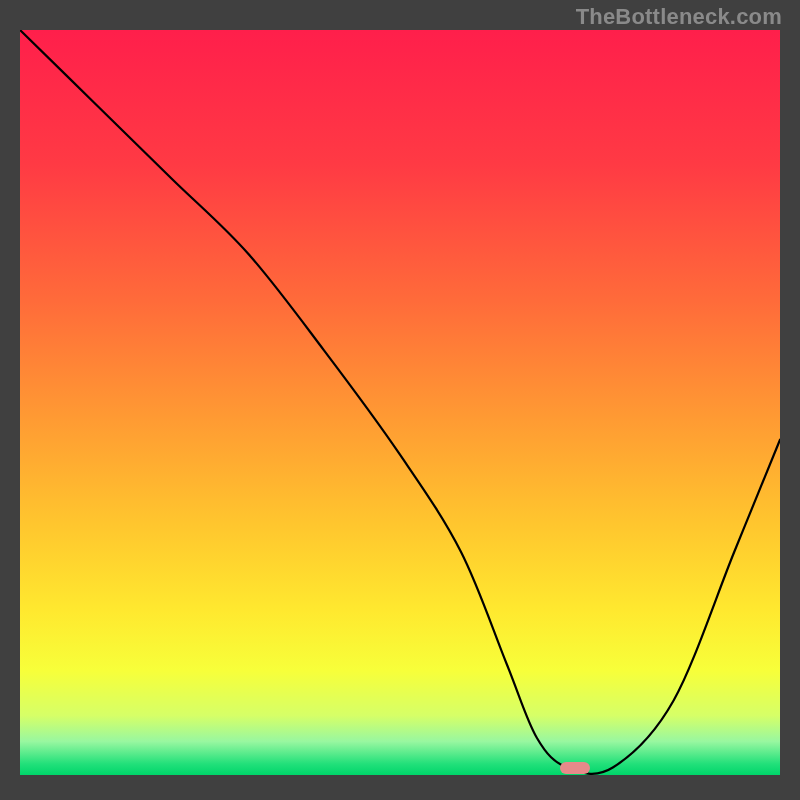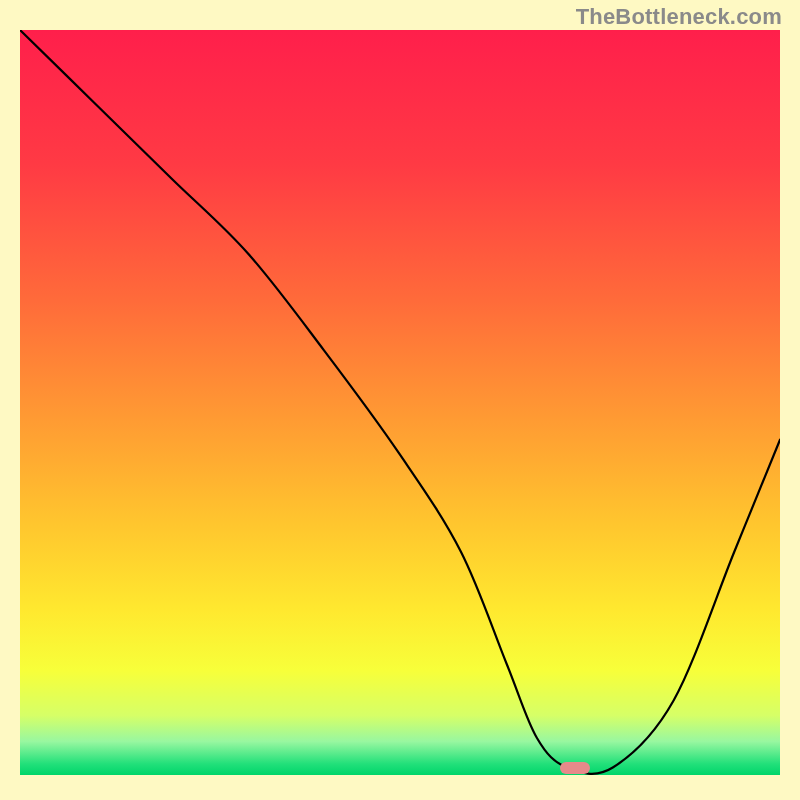--- a/index.html
+++ b/index.html
@@ -1,21 +1,21 @@
 <!DOCTYPE html>
 <html><head>
 <meta charset="utf-8">
 <style>
   * { margin: 0; padding: 0; box-sizing: border-box; }
   html, body { width: 800px; height: 800px; overflow: hidden; background: #fff; }
   .frame {
     position: relative;
     width: 800px;
     height: 800px;
-    background: #fef9c3;
+    background: #404040;
   }
   .plot {
     position: absolute;
     left: 20px;
     top: 30px;
     width: 760px;
     height: 745px;
     overflow: hidden;
   }
   .gradient {

